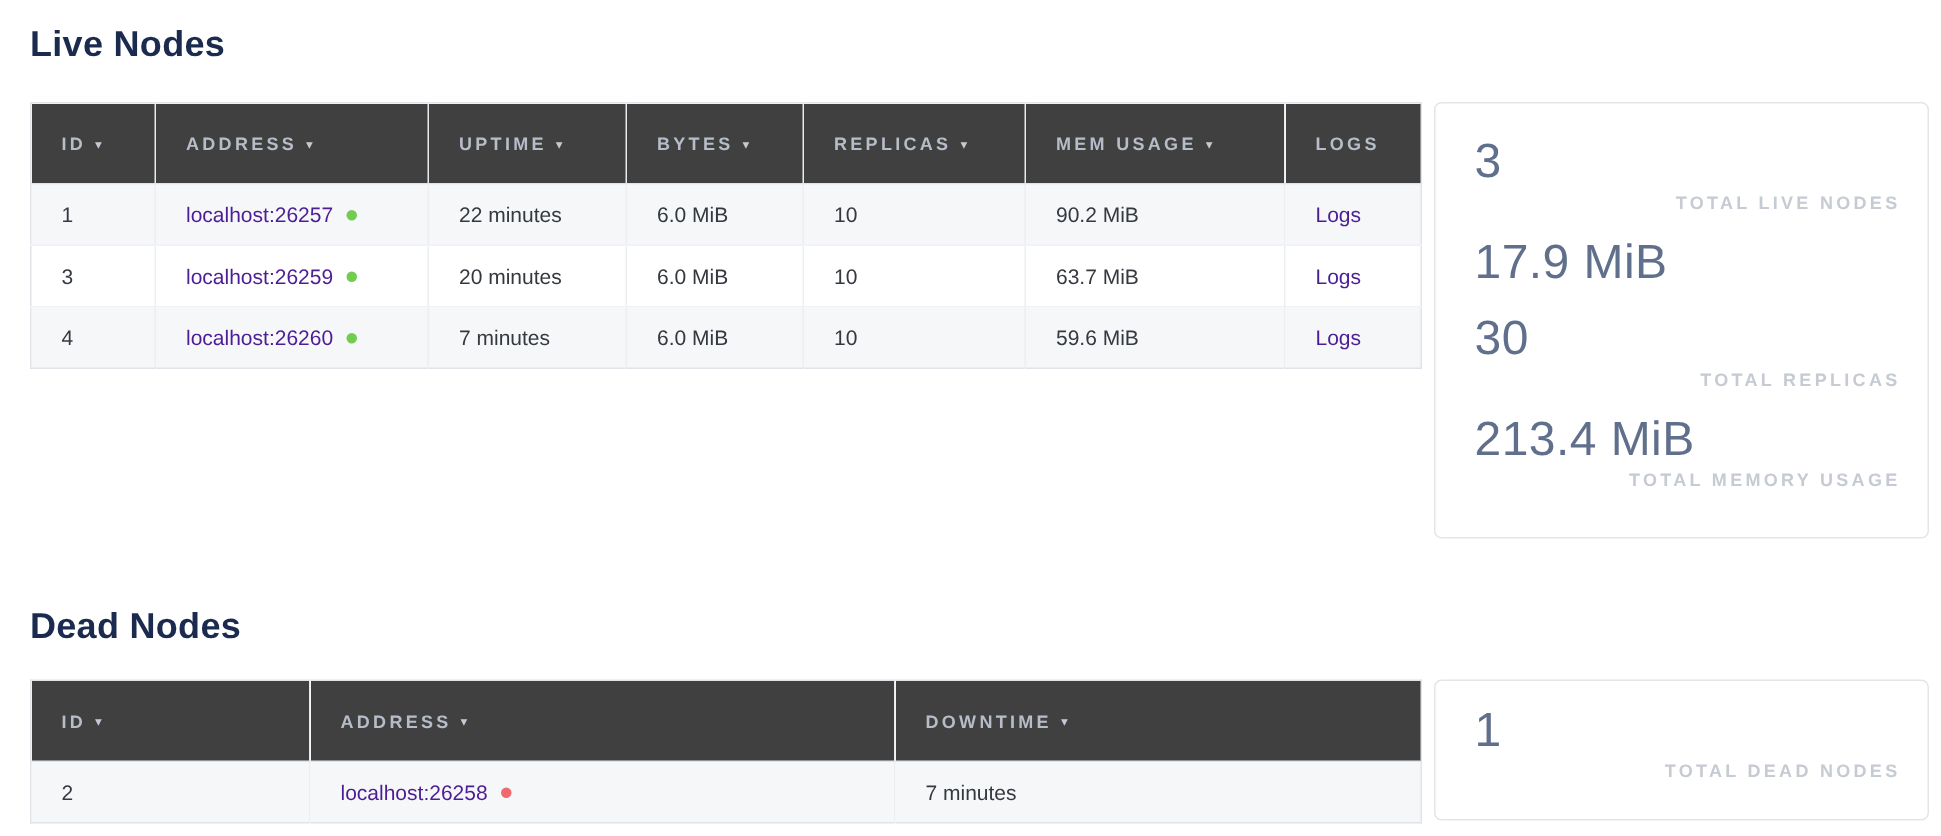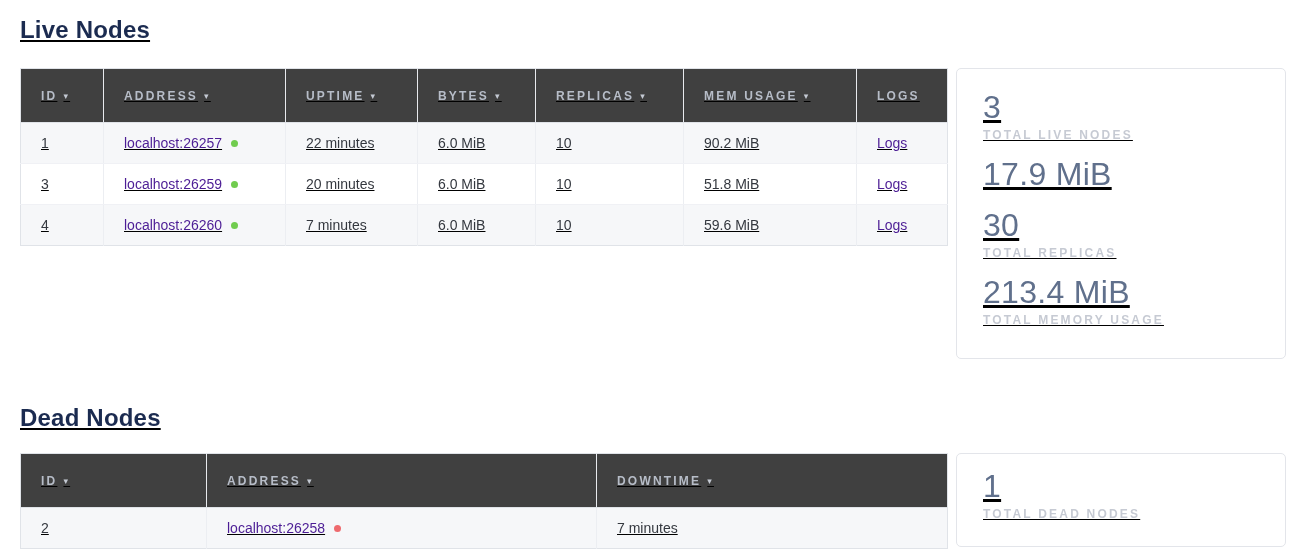--- a/index.html
+++ b/index.html
@@ -1,21 +1,21 @@
 <!DOCTYPE html>
 <html><head>
 <meta charset="utf-8">
 <style>
   * { margin: 0; padding: 0; box-sizing: border-box; }
   html, body { background: #ffffff; }
   body {
     width: 1294px; height: 557px; overflow: hidden;
     font-family: "Liberation Sans", "DejaVu Sans", sans-serif;
   }
-  .page { padding: 14px 8px 0 20px; text-decoration: underline; }
+  .page { padding: 14px 8px 0 20px; }
 
   h2.section-title {
     font-size: 24px; font-weight: bold; color: #1b2b50;
     letter-spacing: 0.2px;
   }
   .title-live { margin: 2px 0 24px 0; }
   .title-dead { margin: 45px 0 21px 0; }
 
   .section-row { display: flex; align-items: flex-start; }
 
@@ -59,21 +59,21 @@
     padding: 19px 18px 0 26px;
   }
   .card-live { height: 291px; }
   .card-dead { height: 94px; padding-top: 13px; }
   .stat { margin-bottom: 13px; }
   .stat-value {
     font-size: 32px; line-height: 38px; color: #60708c; letter-spacing: 0.3px;
   }
   .stat-label {
     font-size: 12px; font-weight: bold; letter-spacing: 2.2px;
-    color: #c6cad3; margin-top: 2px; white-space: nowrap;
+    color: #c6cad3; margin-top: 2px; white-space: nowrap; text-align: right;
   }
 
   col.c-id { width: 83px; }  col.c-addr { width: 182px; } col.c-uptime { width: 132px; }
   col.c-bytes { width: 118px; } col.c-repl { width: 148px; } col.c-mem { width: 173px; }
   col.c-logs { width: 91px; }
   col.d-id { width: 186px; } col.d-addr { width: 390px; } col.d-down { width: 351px; }
 </style>
 </head>
 <body>
 
@@ -112,21 +112,21 @@
           <td>10</td>
           <td>90.2 MiB</td>
           <td><a class="cell-link">Logs</a></td>
         </tr>
         <tr>
           <td>3</td>
           <td><a class="cell-link">localhost:26259</a><span class="status-dot dot-live"></span></td>
           <td>20 minutes</td>
           <td>6.0 MiB</td>
           <td>10</td>
-          <td>51.8 MiB</td>
+          <td>63.7 MiB</td>
           <td><a class="cell-link">Logs</a></td>
         </tr>
         <tr>
           <td>4</td>
           <td><a class="cell-link">localhost:26260</a><span class="status-dot dot-live"></span></td>
           <td>7 minutes</td>
           <td>6.0 MiB</td>
           <td>10</td>
           <td>59.6 MiB</td>
           <td><a class="cell-link">Logs</a></td>

